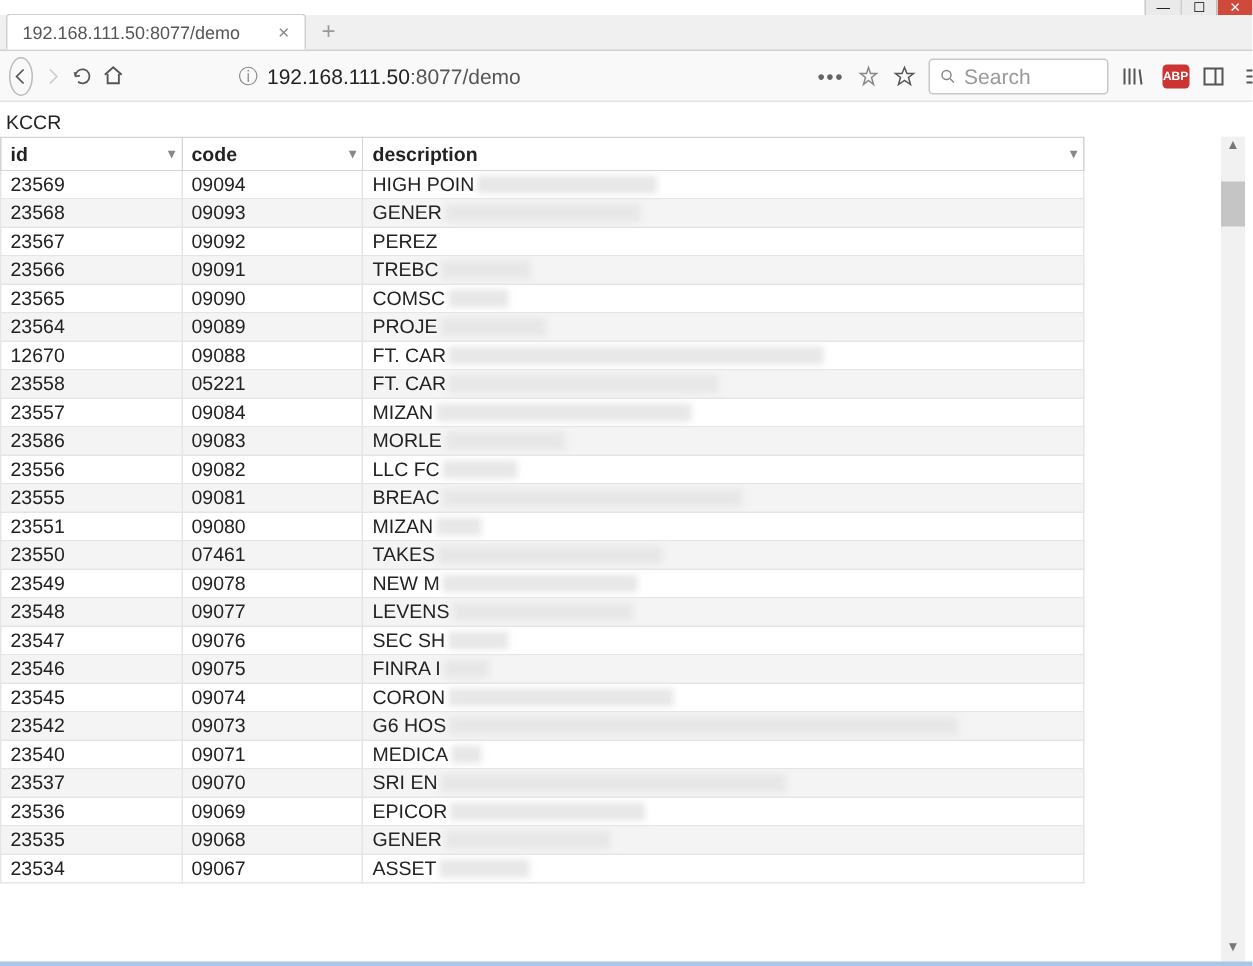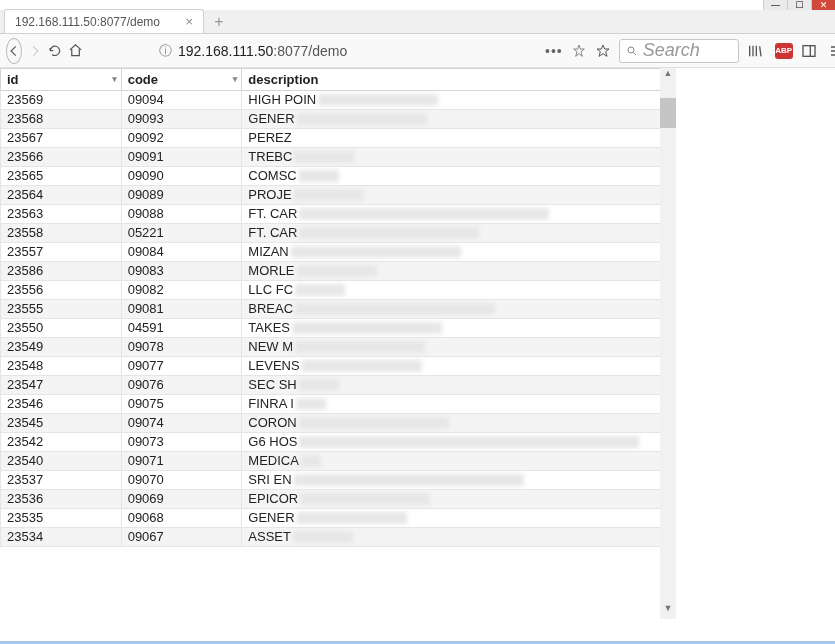--- a/index.html
+++ b/index.html
@@ -21,31 +21,31 @@
   .nav-bar { display: flex; align-items: center; padding: 4px 6px; gap: 6px; border-bottom: 1px solid #e0e0e0; background: #f9f9f9; height: 34px; }
   .nav-btn { width: 26px; height: 26px; display: flex; align-items: center; justify-content: center; color: #555; border-radius: 3px; cursor: pointer; }
   .nav-btn.circle { border: 1px solid #bbb; border-radius: 50%; }
   .nav-btn.disabled { color: #ccc; }
   .url-bar { flex: 0 0 auto; display: flex; align-items: center; gap: 6px; margin-left: 70px; width: 380px; }
   .url-icon { font-size: 13px; color: #888; }
   .url-text { font-size: 14px; color: #555; }
   .url-text .host { color: #222; }
   .right-tools { display: flex; align-items: center; gap: 8px; margin-left: auto; }
   .dots { letter-spacing: 1px; font-size: 14px; color: #666; }
-  .search-box { display: flex; align-items: center; gap: 5px; border: 1px solid #c8c8c8; border-radius: 3px; height: 24px; width: 120px; background: #fff; padding: 0 6px; color: #999; font-style: italic; font-size: 18px; }
+  .search-box { display: flex; align-items: center; gap: 5px; border: 1px solid #c8c8c8; border-radius: 3px; height: 24px; width: 120px; background: #fff; padding: 0 6px; color: #999; font-size: 14px; }
   .search-box svg { width: 12px; height: 12px; }
   .ext-ico { width: 20px; text-align: center; color: #555; }
   .abp { display: inline-flex; align-items: center; justify-content: center; background: #c33; color: #fff; border-radius: 3px; width: 18px; height: 16px; font-size: 8px; font-weight: bold; }
   .burger { width: 20px; text-align: center; color: #555; }
 
   
   .page { height: calc(644px - 10px - 24px - 34px - 3px); overflow: hidden; position: relative; }
   .page-title { font-size: 13px; color: #222; padding: 6px 4px 2px 4px; }
 
-  .grid-wrap { height: calc(100% - 22px); width: 676px; overflow: hidden; position: relative; }
+  .grid-wrap { height: calc(100% - 22px); width: 830px; overflow: hidden; position: relative; }
   .grid-scroll { position: absolute; top: 0; right: 0; width: 16px; height: 100%; background: #f1f1f1; }
   .grid-scroll-thumb { position: absolute; top: 30px; right: 0; width: 16px; height: 30px; background: #c5c5c5; border-radius: 0; }
   .grid-scroll-up, .grid-scroll-down { position: absolute; right: 0; width: 16px; height: 16px; text-align: center; font-size: 9px; color: #777; background: #f1f1f1; }
   .grid-scroll-up { top: 0; }
   .grid-scroll-down { bottom: 0; }
 
   table.grid { border-collapse: collapse; width: 723px; table-layout: fixed; }
   table.grid th {
     text-align: left; font-weight: bold; font-size: 13px; color: #222;
     padding: 3px 6px; background: #fff; border: 1px solid #d4d4d4;
@@ -148,20 +148,21 @@
     </span>
     <span class="burger">
       <svg width="16" height="16" viewBox="0 0 24 24">
           <path d="M3 6h18M3 12h18M3 18h18" stroke="#555" stroke-width="2"></path>
         </svg>
     </span>
   </div>
 </div>
 
 <div class="page">
+  <div class="page-title">KCCR</div>
 
   <div class="grid-wrap">
     <table class="grid">
       <thead>
         <tr>
           <th class="col-id">
             <span>id</span>
             <span class="th-sort">▾</span>
           </th>
           <th class="col-code">
@@ -228,21 +229,21 @@
             <td>23564</td>
             <td>09089</td>
             <td>
               <span class="desc-wrap">
                 <span>PROJE</span>
                 <span class="blur" style="width: 70px;"></span>
               </span>
             </td>
           </tr>
           <tr>
-            <td>23563</td>
+            <td>12670</td>
             <td>09088</td>
             <td>
               <span class="desc-wrap">
                 <span>FT. CAR</span>
                 <span class="blur" style="width: 250px;"></span>
               </span>
             </td>
           </tr>
           <tr>
             <td>23558</td>
@@ -288,22 +289,32 @@
             <td>23555</td>
             <td>09081</td>
             <td>
               <span class="desc-wrap">
                 <span>BREAC</span>
                 <span class="blur" style="width: 200px;"></span>
               </span>
             </td>
           </tr>
           <tr>
+            <td>23551</td>
+            <td>09080</td>
+            <td>
+              <span class="desc-wrap">
+                <span>MIZAN</span>
+                <span class="blur" style="width: 30px;"></span>
+              </span>
+            </td>
+          </tr>
+          <tr>
             <td>23550</td>
-            <td>04591</td>
+            <td>07461</td>
             <td>
               <span class="desc-wrap">
                 <span>TAKES</span>
                 <span class="blur" style="width: 150px;"></span>
               </span>
             </td>
           </tr>
           <tr>
             <td>23549</td>
             <td>09078</td>

